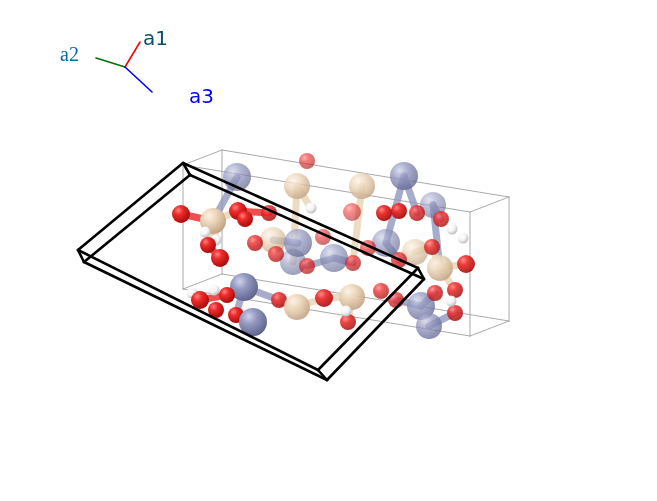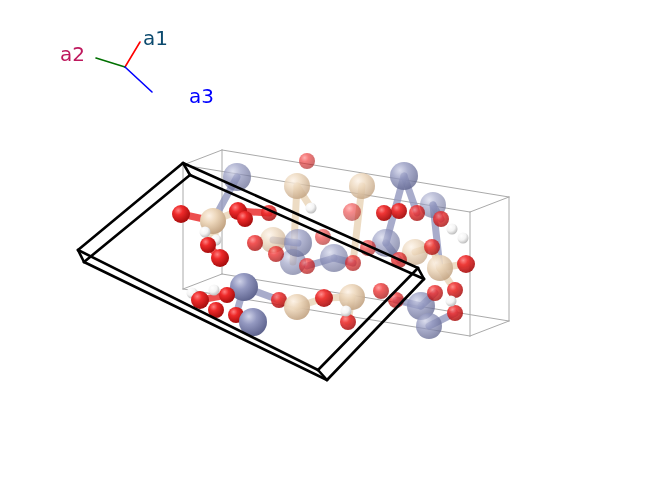--- a/index.html
+++ b/index.html
@@ -30,21 +30,21 @@
   }
   .axis-label {
     position: absolute;
     font-family: "DejaVu Sans", sans-serif;
     font-size: 20px;
     line-height: 20px;
     white-space: nowrap;
     user-select: none;
   }
   #axis-label-a1 { left: 143px; top: 28px; color: #0c4a6e; }
-  #axis-label-a2 { left: 60px;  top: 44px; color: #be185d; }
+  #axis-label-a2 { left: 60px;  top: 44px; color: #0369a1; font-family: Liberation Serif, serif; }
   #axis-label-a3 { left: 153px; top: 86px; color: #0000ff; margin-left: 36px; }
 </style>
 </head>
 <body>
 
 <div id="viewer">
 
   <svg id="scene-svg" viewBox="0 0 657 501" xmlns="http://www.w3.org/2000/svg">
     <defs>
       <radialGradient id="g-oxygen" cx="35%" cy="30%" r="72%">

